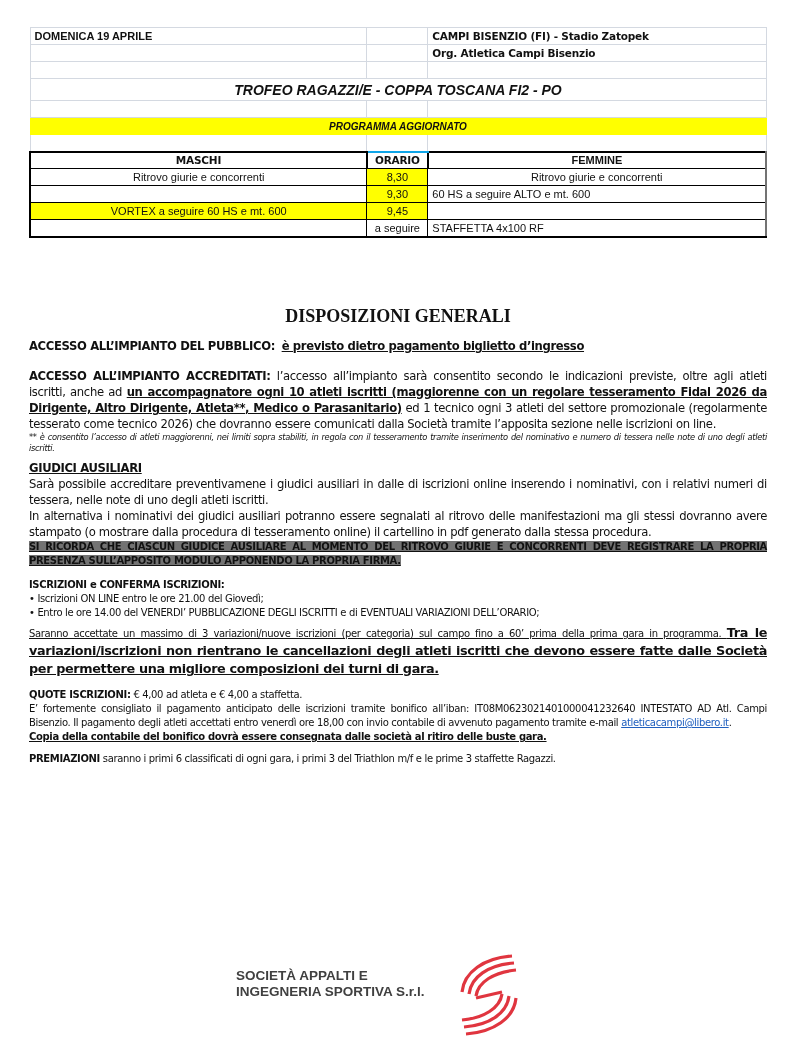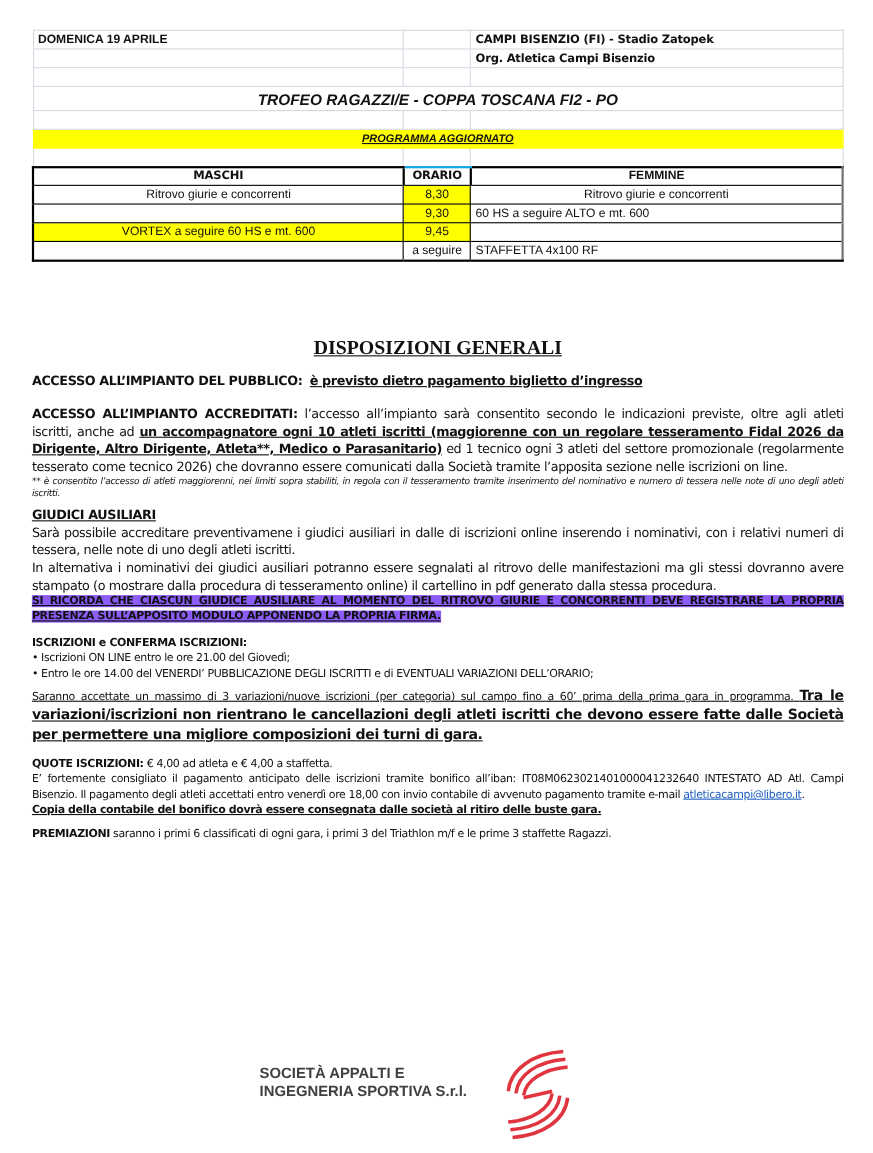--- a/index.html
+++ b/index.html
@@ -6,35 +6,35 @@
   body { width: 794px; height: 1048px; position: relative; overflow: hidden; color: #111; }
   .sheet { position: absolute; left: 29px; top: 27px; width: 738px; border-collapse: collapse; font-family: "Liberation Sans", sans-serif; font-size: 11px; }
   .sheet td { border: 1px solid #d4d9e1; height: 17px; padding: 0 4px; box-sizing: border-box; white-space: nowrap; }
   .sheet .cA { width: 338px; }
   .sheet .cB { width: 61px; }
   .sheet .cC { width: 339px; }
   .b { font-weight: bold; }
   .cal { font-family: "DejaVu Sans", sans-serif; font-size: 10.5px; font-weight: bold; letter-spacing: -0.2px; }
   .title { font-size: 14px; font-weight: bold; font-style: italic; text-align: center; }
   .yel { background: #ffff00; }
-  .prog { font-weight: bold; font-style: italic; text-decoration: underline; text-align: center; font-size: 10px; margin-top: 31px; }
+  .prog { font-weight: bold; font-style: italic; text-align: center; font-size: 10px; margin-top: 31px; }
   .sheet tr.hdr td { border-top: 2px solid #000; }
   .sheet td.bk { border: 1px solid #000; }
   .sheet tr.last td { border-bottom: 2px solid #000; }
   .sheet td.lft { border-left: 2px solid #000; }
   .sheet td.rgt { border-right: 2px solid #737373; }
   .ctr { text-align: center; }
   .rt { text-align: center; }
 
   .doc { position: absolute; left: 29px; top: 300px; width: 738px; font-family: "DejaVu Sans", sans-serif; font-size: 11.6px; line-height: 16px; letter-spacing: -0.35px; }
-  .h1 { font-family: "Liberation Serif", serif; font-size: 18px; font-weight: bold; text-decoration: underline; text-align: center; letter-spacing: 0; margin: 8px 0 14px 0; }
+  .h1 { font-family: "Liberation Serif", serif; font-size: 18px; font-weight: bold; text-align: center; letter-spacing: 0; margin: 8px 0 14px 0; }
   .p { margin: 0; text-align: justify; }
   .u { text-decoration: underline; }
   .small-i { font-style: italic; font-size: 8.3px; line-height: 11px; letter-spacing: -0.3px; }
-  .hl { background: #8b5cf6; }
+  .hl { background: #737373; }
   .sm { font-size: 10px; line-height: 14px; }
   .big { font-size: 12.8px; line-height: 18px; }
   a.mail { color: #1f5fbf; text-decoration: underline; }
 
   .logo { position: absolute; left: 236px; top: 960px; width: 300px; height: 70px; }
   .logo-text { position: absolute; left: 0; top: 8px; font-family: "Liberation Sans", sans-serif; font-weight: bold; font-size: 13.5px; line-height: 16px; color: #404040; }
   .logo-svg { position: absolute; left: 218px; top: -8px; }
 </style>
 </head>
 <body>

